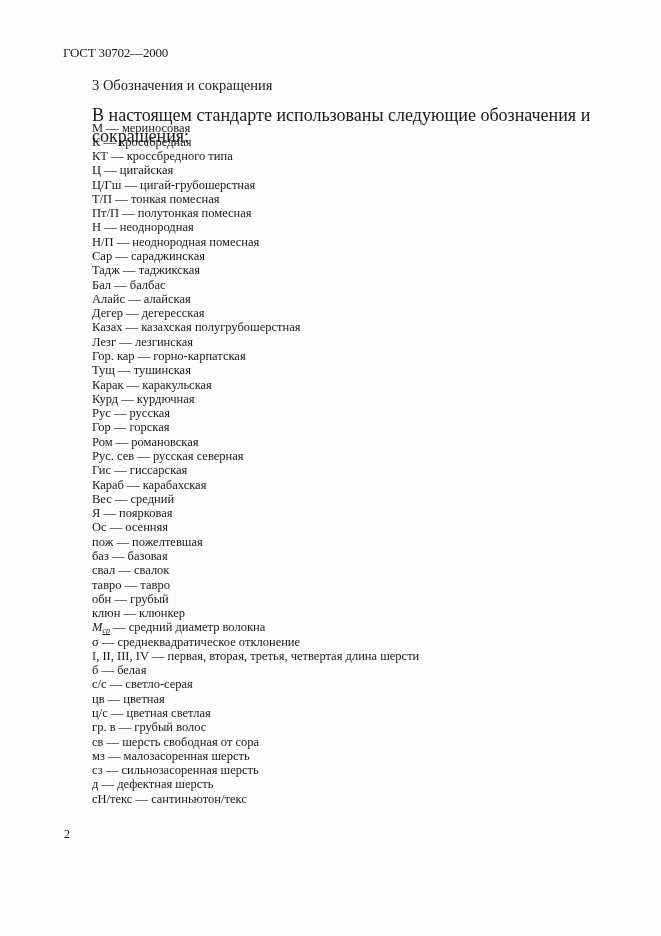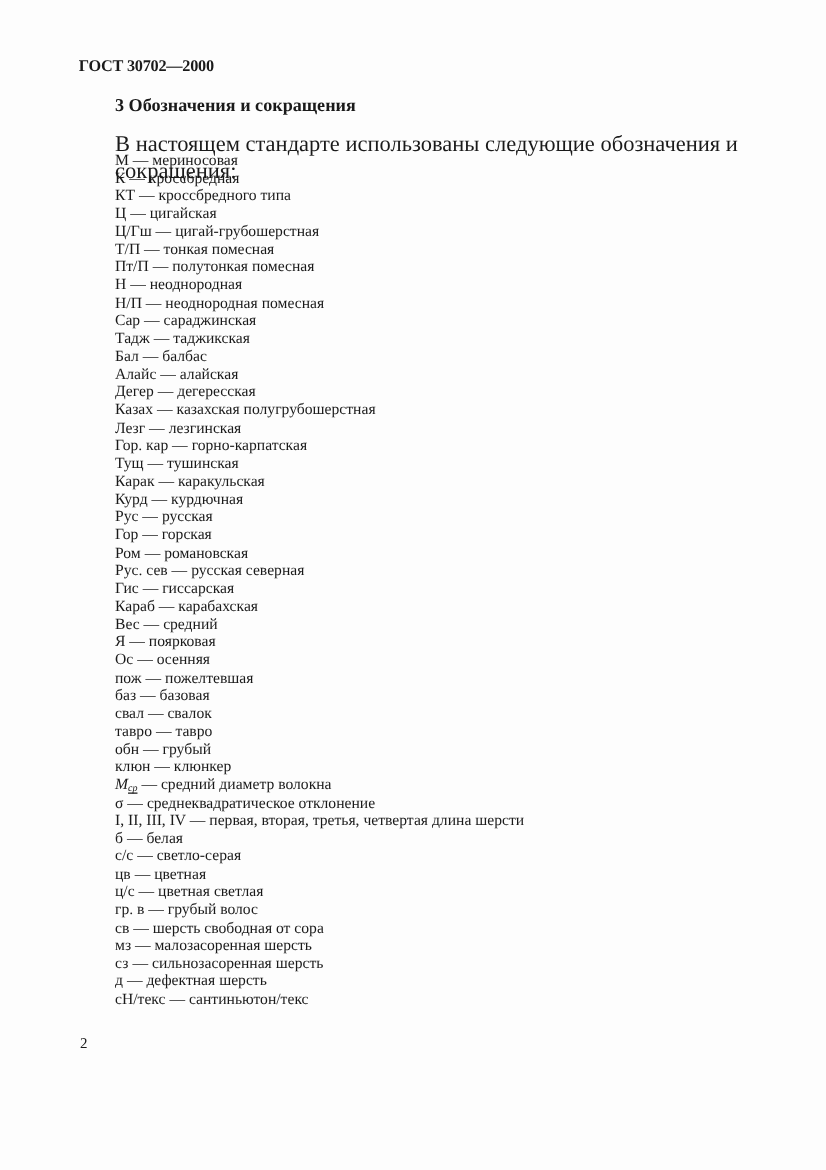--- a/index.html
+++ b/index.html
@@ -6,26 +6,26 @@
   body {
     width: 661px; height: 936px;
     background: #fdfdfd;
     position: relative;
     overflow: hidden;
     font-family: "Liberation Serif", "DejaVu Serif", serif;
     color: #1a1a1a;
   }
   .doc-header {
     position: absolute; left: 63px; top: 45px;
-    font-weight: bold; font-size: 13px;
+    font-weight: normal; font-size: 13px;
     letter-spacing: -0.2px;
   }
   .section-title {
     position: absolute; left: 92px; top: 77px;
-    font-weight: bold; font-size: 14.5px;
+    font-weight: normal; font-size: 14.5px;
   }
   .intro {
     position: absolute; left: 92px; top: 105px;
     font-size: 18px;
   }
   .abbr-list {
     position: absolute; left: 92px; top: 120.5px;
     margin: 0; padding: 0; list-style: none;
     font-size: 12.5px;
   }

